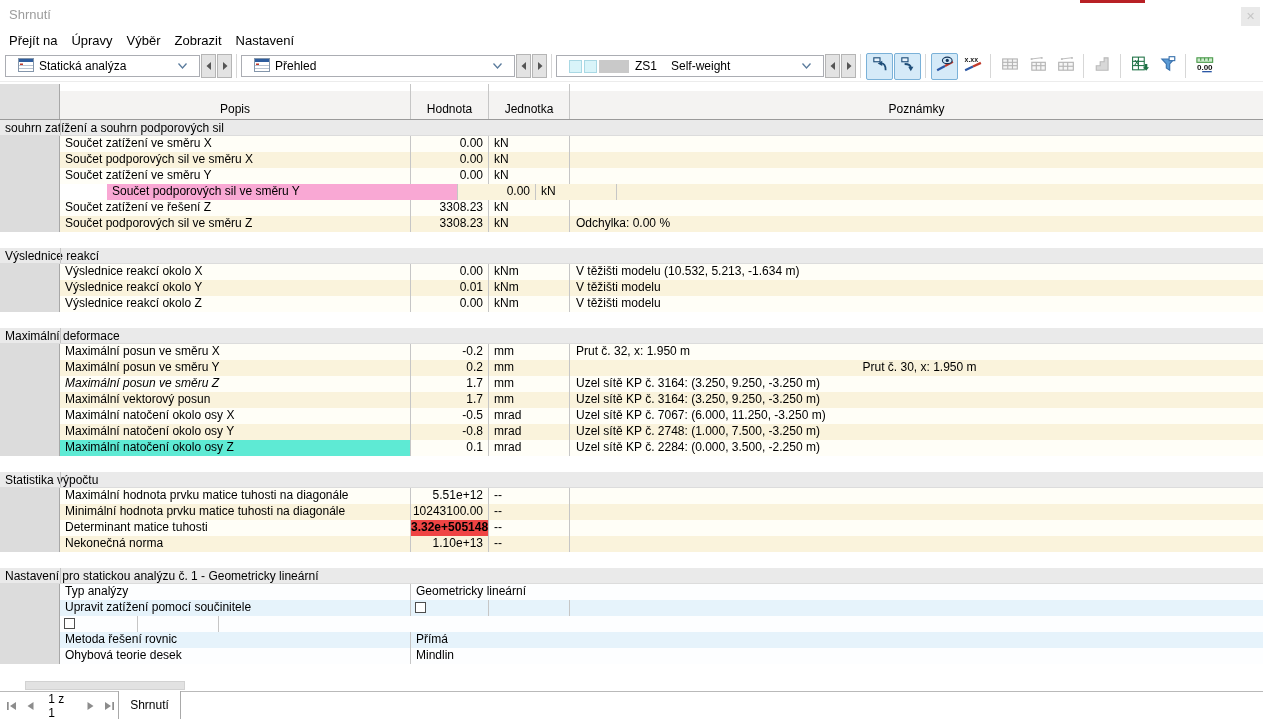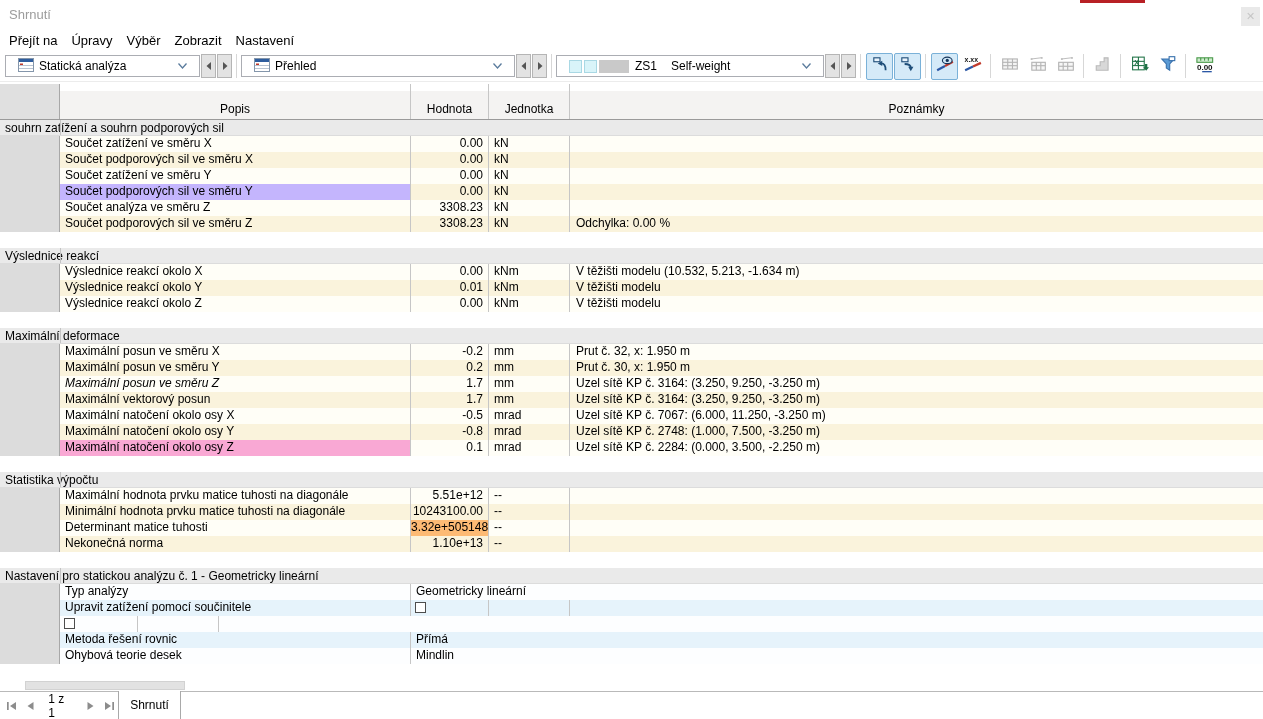--- a/index.html
+++ b/index.html
@@ -278,28 +278,28 @@
         </div>
         <div class="trow theme-cream">
           <div class="c-left"></div>
           <div class="c-popis" style="background: rgb(255, 254, 247);">Součet zatížení ve směru Y</div>
           <div class="c-hod" style="background: rgb(255, 254, 247);">0.00</div>
           <div class="c-jed" style="background: rgb(255, 254, 247);">kN</div>
           <div class="c-poz" style="background: rgb(255, 254, 247);"></div>
         </div>
         <div class="trow theme-cream">
           <div class="c-left"></div>
-          <div class="c-popis" style="background: #c4b5fd;">Součet podporových sil ve směru Y</div>
+          <div class="c-popis" style="background: #f9a8d4; margin-left: 47px;">Součet podporových sil ve směru Y</div>
           <div class="c-hod" style="background: rgb(250, 243, 220);">0.00</div>
           <div class="c-jed" style="background: rgb(250, 243, 220);">kN</div>
           <div class="c-poz" style="background: rgb(250, 243, 220);"></div>
         </div>
         <div class="trow theme-cream">
           <div class="c-left"></div>
-          <div class="c-popis" style="background: rgb(255, 254, 247);">Součet analýza ve směru Z</div>
+          <div class="c-popis" style="background: rgb(255, 254, 247);">Součet zatížení ve řešení Z</div>
           <div class="c-hod" style="background: rgb(255, 254, 247);">3308.23</div>
           <div class="c-jed" style="background: rgb(255, 254, 247);">kN</div>
           <div class="c-poz" style="background: rgb(255, 254, 247);"></div>
         </div>
         <div class="trow theme-cream">
           <div class="c-left"></div>
           <div class="c-popis" style="background: rgb(250, 243, 220);">Součet podporových sil ve směru Z</div>
           <div class="c-hod" style="background: rgb(250, 243, 220);">3308.23</div>
           <div class="c-jed" style="background: rgb(250, 243, 220);">kN</div>
           <div class="c-poz" style="background: rgb(250, 243, 220);">Odchylka: 0.00 %</div>
@@ -334,21 +334,21 @@
           <div class="c-popis" style="background: rgb(255, 254, 247);">Maximální posun ve směru X</div>
           <div class="c-hod" style="background: rgb(255, 254, 247);">-0.2</div>
           <div class="c-jed" style="background: rgb(255, 254, 247);">mm</div>
           <div class="c-poz" style="background: rgb(255, 254, 247);">Prut č. 32, x: 1.950 m</div>
         </div>
         <div class="trow theme-cream">
           <div class="c-left"></div>
           <div class="c-popis" style="background: rgb(250, 243, 220);">Maximální posun ve směru Y</div>
           <div class="c-hod" style="background: rgb(250, 243, 220);">0.2</div>
           <div class="c-jed" style="background: rgb(250, 243, 220);">mm</div>
-          <div class="c-poz" style="background: rgb(250, 243, 220);">Prut č. 30, x: 1.950 m</div>
+          <div class="c-poz" style="background: rgb(250, 243, 220); text-align: center;">Prut č. 30, x: 1.950 m</div>
         </div>
         <div class="trow theme-cream">
           <div class="c-left"></div>
           <div class="c-popis" style="background: rgb(255, 254, 247); font-style: italic;">Maximální posun ve směru Z</div>
           <div class="c-hod" style="background: rgb(255, 254, 247);">1.7</div>
           <div class="c-jed" style="background: rgb(255, 254, 247);">mm</div>
           <div class="c-poz" style="background: rgb(255, 254, 247);">Uzel sítě KP č. 3164: (3.250, 9.250, -3.250 m)</div>
         </div>
         <div class="trow theme-cream">
           <div class="c-left"></div>
@@ -366,21 +366,21 @@
         </div>
         <div class="trow theme-cream">
           <div class="c-left"></div>
           <div class="c-popis" style="background: rgb(250, 243, 220);">Maximální natočení okolo osy Y</div>
           <div class="c-hod" style="background: rgb(250, 243, 220);">-0.8</div>
           <div class="c-jed" style="background: rgb(250, 243, 220);">mrad</div>
           <div class="c-poz" style="background: rgb(250, 243, 220);">Uzel sítě KP č. 2748: (1.000, 7.500, -3.250 m)</div>
         </div>
         <div class="trow theme-cream">
           <div class="c-left"></div>
-          <div class="c-popis" style="background: #f9a8d4;">Maximální natočení okolo osy Z</div>
+          <div class="c-popis" style="background: #5eead4;">Maximální natočení okolo osy Z</div>
           <div class="c-hod" style="background: rgb(255, 254, 247);">0.1</div>
           <div class="c-jed" style="background: rgb(255, 254, 247);">mrad</div>
           <div class="c-poz" style="background: rgb(255, 254, 247);">Uzel sítě KP č. 2284: (0.000, 3.500, -2.250 m)</div>
         </div>
         <div class="gap-row"></div>
         <div class="sec-header"><span class="vline"></span><span>Statistika výpočtu</span></div>
         <div class="trow theme-cream">
           <div class="c-left"></div>
           <div class="c-popis" style="background: rgb(255, 254, 247);">Maximální hodnota prvku matice tuhosti na diagonále</div>
           <div class="c-hod" style="background: rgb(255, 254, 247);">5.51e+12</div>
@@ -390,21 +390,21 @@
         <div class="trow theme-cream">
           <div class="c-left"></div>
           <div class="c-popis" style="background: rgb(250, 243, 220);">Minimální hodnota prvku matice tuhosti na diagonále</div>
           <div class="c-hod" style="background: rgb(250, 243, 220);">10243100.00</div>
           <div class="c-jed" style="background: rgb(250, 243, 220);">--</div>
           <div class="c-poz" style="background: rgb(250, 243, 220);"></div>
         </div>
         <div class="trow theme-cream">
           <div class="c-left"></div>
           <div class="c-popis" style="background: rgb(255, 254, 247);">Determinant matice tuhosti</div>
-          <div class="c-hod" style="background: #fdba74;">3.32e+505148</div>
+          <div class="c-hod" style="background: #ef4444; font-weight: bold;">3.32e+505148</div>
           <div class="c-jed" style="background: rgb(255, 254, 247);">--</div>
           <div class="c-poz" style="background: rgb(255, 254, 247);"></div>
         </div>
         <div class="trow theme-cream">
           <div class="c-left"></div>
           <div class="c-popis" style="background: rgb(250, 243, 220);">Nekonečná norma</div>
           <div class="c-hod" style="background: rgb(250, 243, 220);">1.10e+13</div>
           <div class="c-jed" style="background: rgb(250, 243, 220);">--</div>
           <div class="c-poz" style="background: rgb(250, 243, 220);"></div>
         </div>

